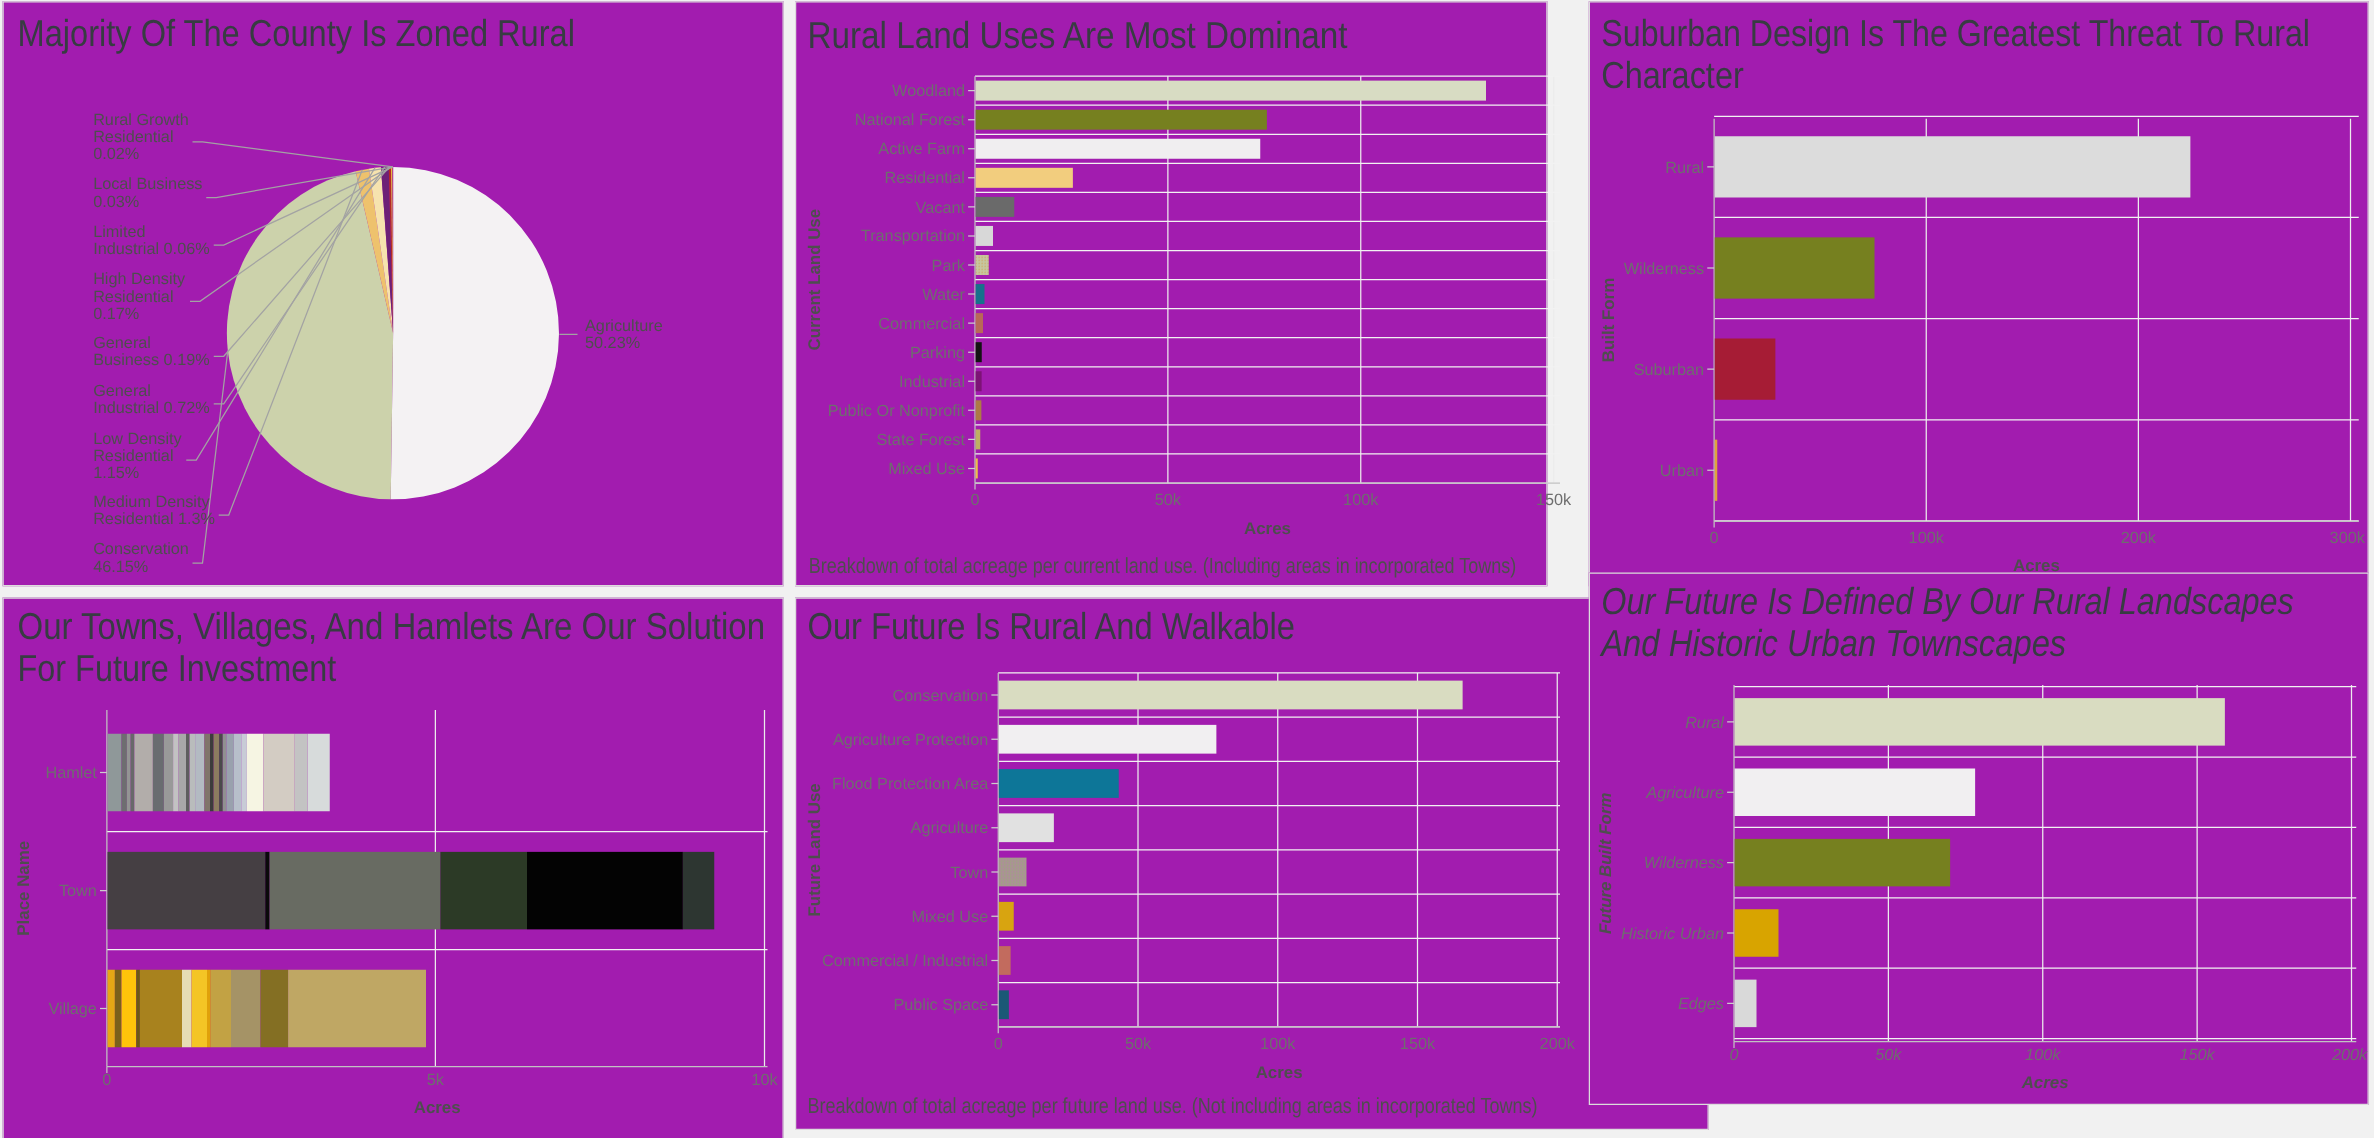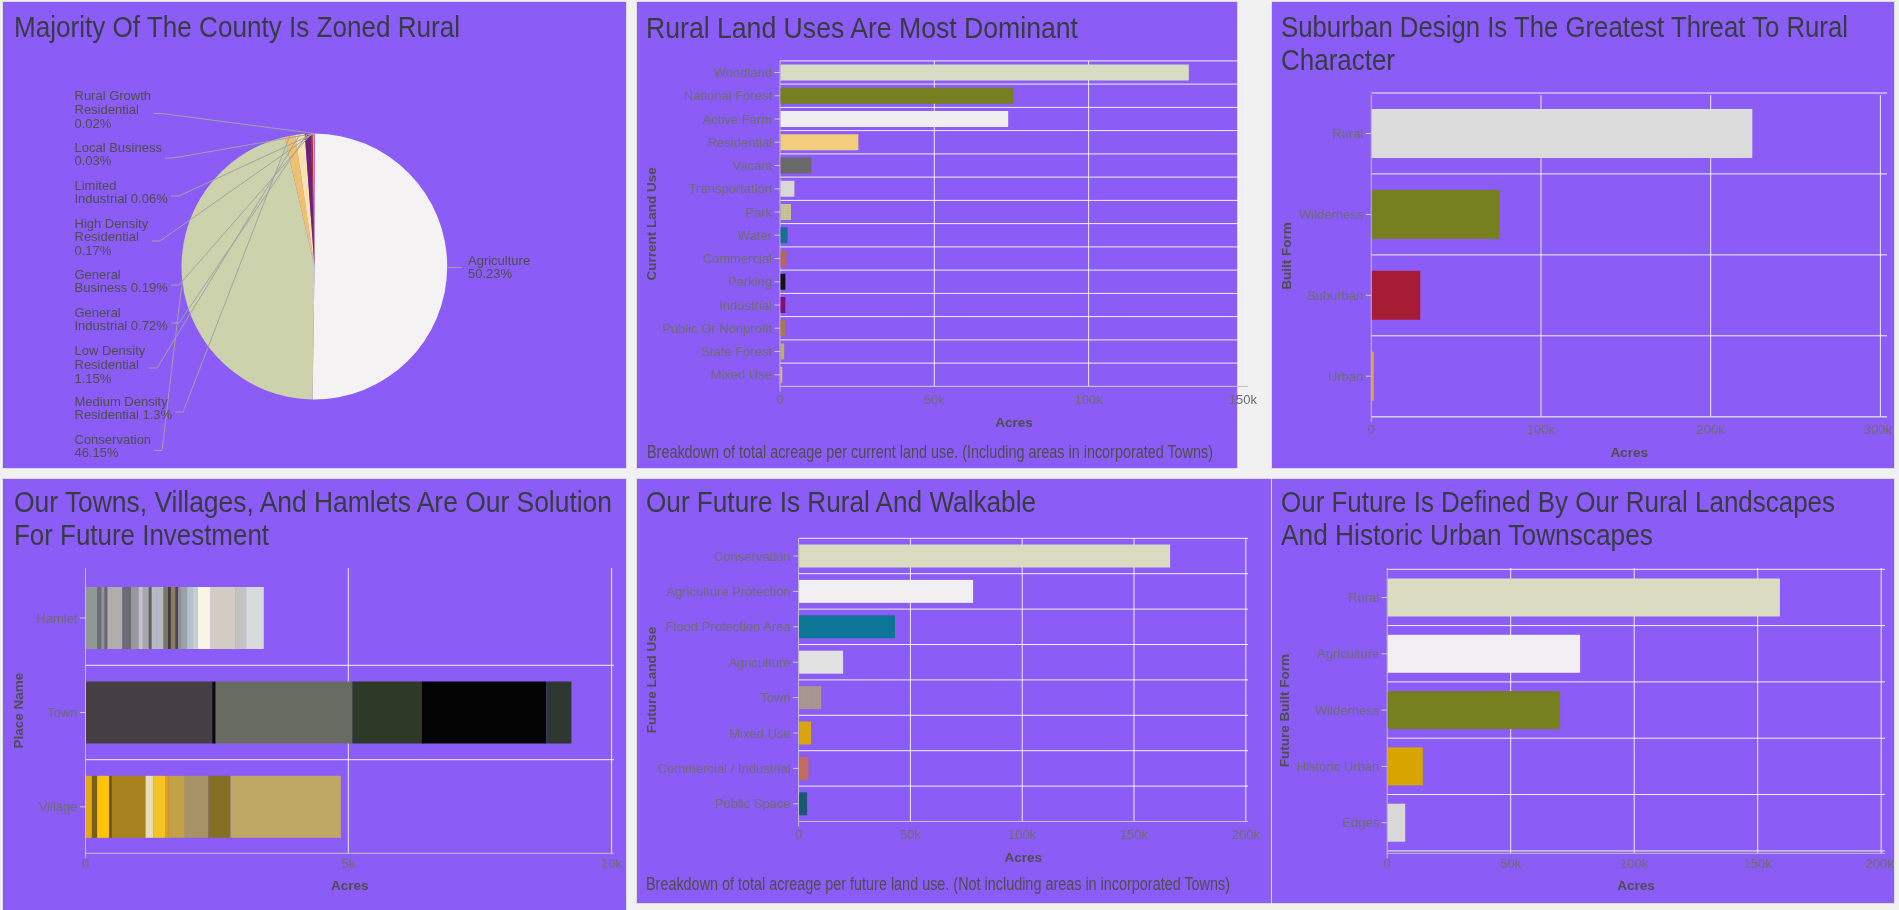--- a/index.html
+++ b/index.html
@@ -1,15 +1,15 @@
 <!DOCTYPE html>
 <html><head><meta charset="utf-8"><style>
 html,body{margin:0;padding:0;width:1899px;height:910px;background:#f1f1f1;overflow:hidden;}
 *{font-family:"Liberation Sans",sans-serif;}
-.panel{position:absolute;background:#8b5cf6;border:1px solid #dcdcdc;box-sizing:border-box;}
+.panel{position:absolute;background:#a21caf;border:1px solid #dcdcdc;box-sizing:border-box;}
 svg{position:absolute;left:-1px;top:-1px;overflow:visible;}
 </style></head><body>
 <div class="panel" style="left:2px;top:1px;width:625px;height:468px;">
 <svg width="623" height="466" viewBox="0 0 623 466">
 <defs>
 <pattern id="dotsPark" width="2.4" height="2.4" patternUnits="userSpaceOnUse">
 <rect width="2.4" height="2.4" fill="#c6c7a0"></rect>
           <circle cx="0.9" cy="0.9" r="0.55" fill="#cf9f55"></circle>
 </pattern>
 <pattern id="dotsTown" width="2.4" height="2.4" patternUnits="userSpaceOnUse">
@@ -283,21 +283,21 @@
 <text x="162.6" y="361" font-size="13" fill="#6e6e6e" text-anchor="middle">0</text>
 <text x="274.4" y="361" font-size="13" fill="#6e6e6e" text-anchor="middle">50k</text>
 <text x="386.2" y="361" font-size="13" fill="#6e6e6e" text-anchor="middle">100k</text>
 <text x="498.0" y="361" font-size="13" fill="#6e6e6e" text-anchor="middle">150k</text>
 <text x="609.8" y="361" font-size="13" fill="#6e6e6e" text-anchor="middle">200k</text>
 <text x="387.3" y="384" font-size="13.5" fill="#4e4e4e" text-anchor="middle" font-weight="bold">Acres</text>
 <text x="20" y="201.9" font-size="13.5" fill="#4e4e4e" font-weight="bold" text-anchor="middle" transform="rotate(-90 20 201.9)">Future Land Use</text>
 <text x="10" y="412" font-size="17.5" fill="#4e4e4e" textLength="584" lengthAdjust="spacingAndGlyphs">Breakdown of total acreage per future land use. (Not including areas in incorporated Towns)</text>
 </svg>
   </div>
-<div class="panel" style="left:1271px;top:478px;width:624px;height:426px;">
+<div class="panel" style="left:1271px;top:458px;width:624px;height:426px;font-style:italic;">
 <svg width="622" height="424" viewBox="0 0 622 424">
 <text x="10" y="33.5" font-size="30" fill="#373c42" textLength="554" lengthAdjust="spacingAndGlyphs">Our Future Is Defined By Our Rural Landscapes</text>
 <text x="10" y="66.5" font-size="30" fill="#373c42" textLength="372" lengthAdjust="spacingAndGlyphs">And Historic Urban Townscapes</text>
 <line x1="239.7" y1="90" x2="239.7" y2="375.3" stroke="#ececec" stroke-width="1"></line>
 <line x1="363.2" y1="90" x2="363.2" y2="375.3" stroke="#ececec" stroke-width="1"></line>
 <line x1="486.7" y1="90" x2="486.7" y2="375.3" stroke="#ececec" stroke-width="1"></line>
 <line x1="610.2" y1="90" x2="610.2" y2="375.3" stroke="#ececec" stroke-width="1"></line>
 <line x1="116.2" y1="91.3" x2="614" y2="91.3" stroke="#f2f2f2" stroke-width="1"></line>
 <line x1="116.2" y1="147.6" x2="614" y2="147.6" stroke="#f2f2f2" stroke-width="1"></line>
 <line x1="116.2" y1="203.9" x2="614" y2="203.9" stroke="#f2f2f2" stroke-width="1"></line>

